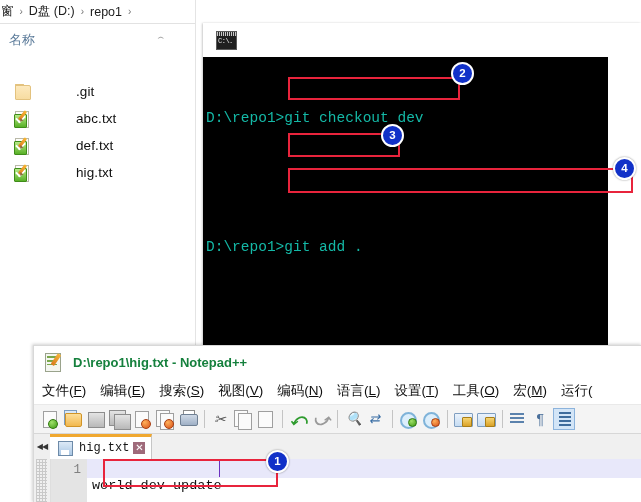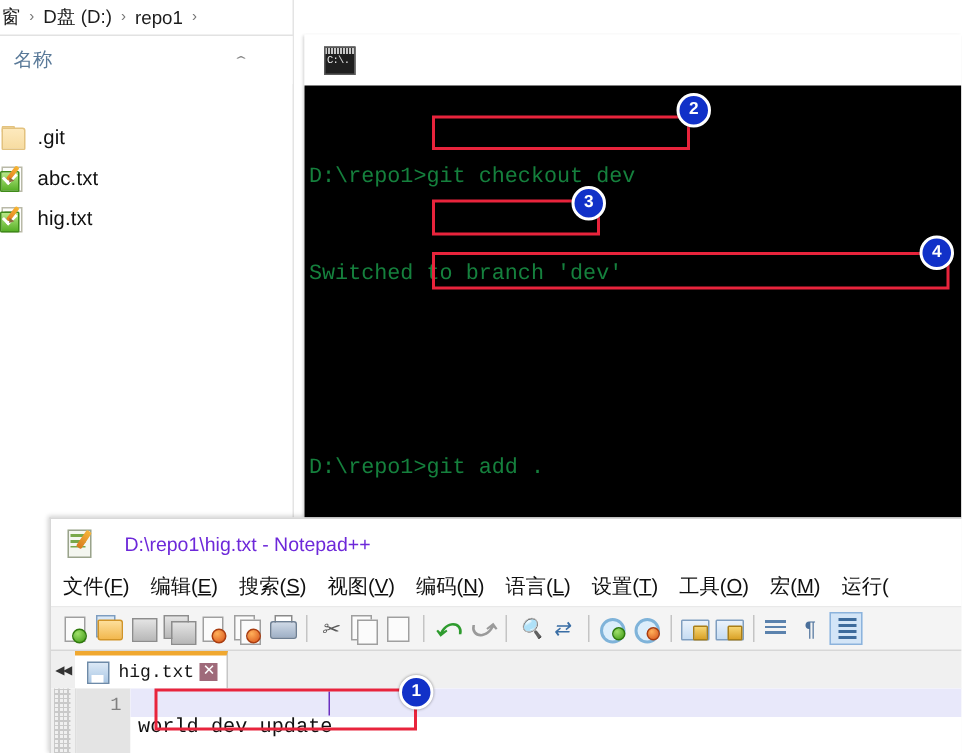--- a/index.html
+++ b/index.html
@@ -82,21 +82,22 @@
   }
   .file-list {
     position: absolute;
     left: 0; top: 78px;
     width: 195px;
   }
   .file-row {
     display: flex;
     align-items: center;
     height: 27px;
-    padding-left: 0;
+    padding-left: 14px;
+    gap: 37px;
   }
   .file-name {
     font-size: 13.5px;
     color: #101010;
     margin-left: 9px;
     letter-spacing: 0.1px;
   }
   
   .icon-folder {
     width: 16px; height: 15px;
@@ -209,26 +210,26 @@
   }
   .cmd-title-text {
     font-size: 13px;
     color: #6a6a6a;
     margin-left: 9px;
     letter-spacing: 0.1px;
   }
   .cmd-body {
     position: absolute;
     left: 0; top: 34px;
-    width: 438px; height: 288px;
+    width: 405px; height: 288px;
     background: #000000;
     font-family: "Liberation Mono", monospace;
     font-size: 14.5px;
     line-height: 21.5px;
-    color: #15803d;
+    color: #14b8a6;
     padding: 8px 0 0 3px;
     box-sizing: border-box;
     white-space: pre;
     overflow: hidden;
   }
   .cmd-line { height: 21.5px; }
   .cmd-blank { height: 21.5px; }
 
   
   .npp {
@@ -266,22 +267,23 @@
   }
   .npp-icon .pen {
     position: absolute; left: 9px; top: 0px;
     width: 3.5px; height: 13px;
     background: linear-gradient(180deg,#f6b43a 0%,#d87b1d 100%);
     transform: rotate(34deg);
     border-radius: 1px;
   }
   .npp-title-text {
     font-size: 13px;
-    color: #6d28d9;
-    margin-left: 20px;
+    color: #15803d;
+    margin-left: 10px;
+    font-weight: bold;
   }
   .npp-menubar {
     height: 26px;
     background: #ffffff;
     display: flex;
     align-items: center;
     padding-left: 8px;
     white-space: nowrap;
     overflow: hidden;
     border-bottom: 1px solid #e9e9e9;
@@ -618,46 +620,56 @@
           <span class="page"></span>
             <span class="lines"></span>
           <span class="greenbox"></span>
             <span class="check"></span>
           <span class="pencil"></span>
             <span class="pencil-tip"></span>
         </span>
         <span class="file-name">abc.txt</span>
       </div>
 
-
       <div class="file-row">
         <span class="icon-txt">
           <span class="page"></span>
             <span class="lines"></span>
           <span class="greenbox"></span>
             <span class="check"></span>
           <span class="pencil"></span>
             <span class="pencil-tip"></span>
         </span>
+        <span class="file-name">def.txt</span>
+      </div>
+
+      <div class="file-row">
+        <span class="icon-txt">
+          <span class="page"></span>
+            <span class="lines"></span>
+          <span class="greenbox"></span>
+            <span class="check"></span>
+          <span class="pencil"></span>
+            <span class="pencil-tip"></span>
+        </span>
         <span class="file-name">hig.txt</span>
       </div>
 
     </div>
   </div>
 
   <div class="cmd">
     <div class="cmd-title">
       <span class="cmd-icon">
         <span class="cmd-icon-text">C:\.</span>
       </span>
     </div>
 
     <div class="cmd-body">
       <div class="cmd-line">D:\repo1&gt;git checkout dev</div>
-      <div class="cmd-line">Switched to branch 'dev'</div>
       <div class="cmd-blank"></div>
       <div class="cmd-line">D:\repo1&gt;git add .</div>
       
       
       
       
       
       
     </div>
   </div>

